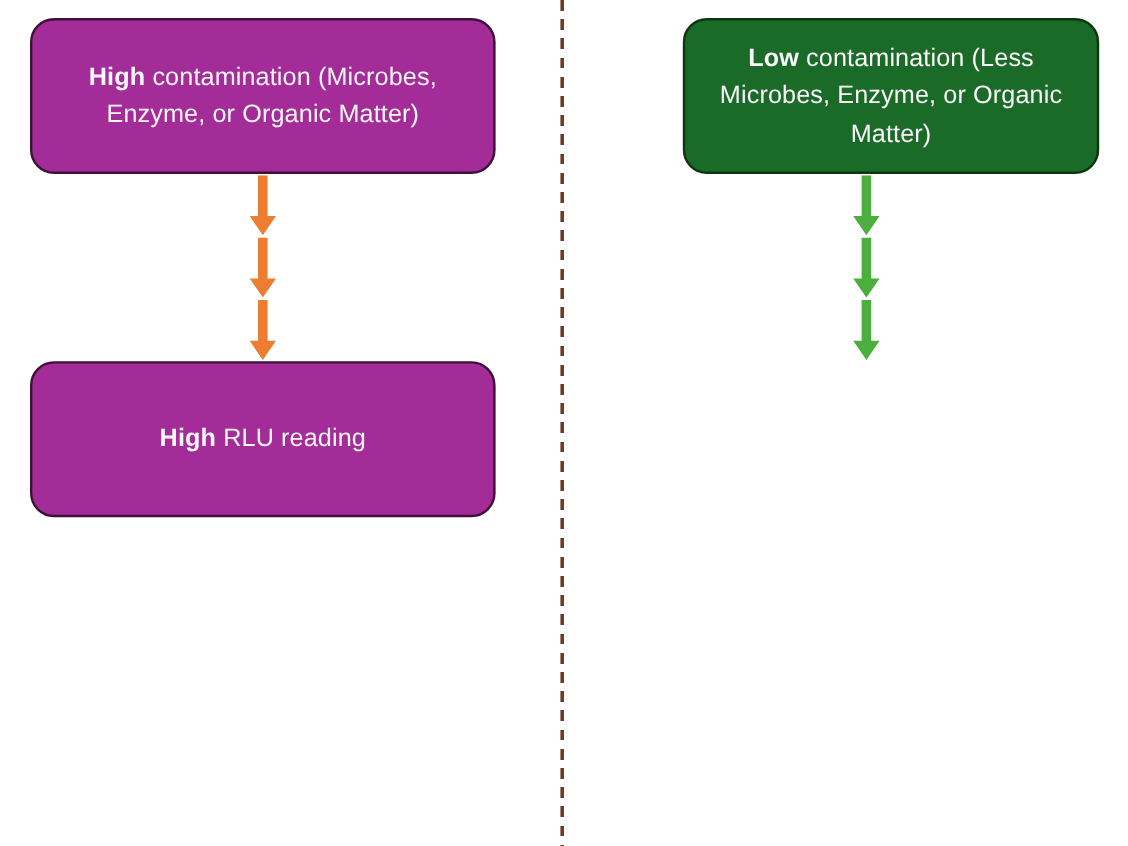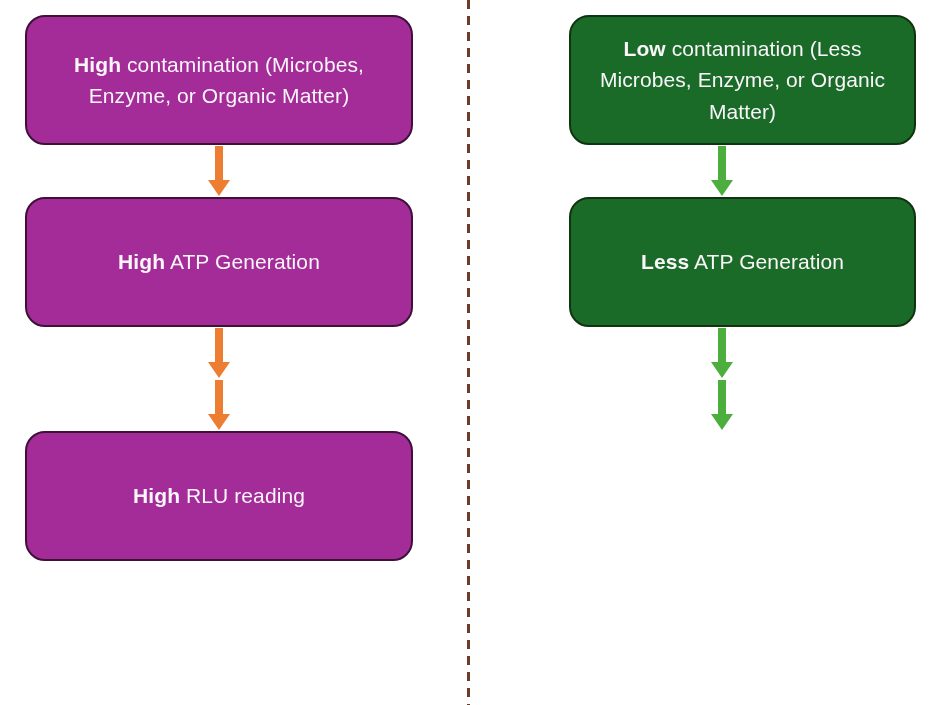--- a/index.html
+++ b/index.html
@@ -86,23 +86,20 @@
 
   <div class="column left">
     <div class="flow-box">
       <span><b>High</b><span> contamination (Microbes, Enzyme, or Organic Matter)</span></span>
     </div>
     <div class="arrow-slot">
       <svg width="26" height="50" viewBox="0 0 26 50">
         <path class="arrow-shape" d="M9 0 h8 v34 h7 L13 50 L2 34 h7 Z"></path>
       </svg>
     </div>
-    <div class="flow-box">
-      <span><b>High</b><span> ATP Generation</span></span>
-    </div>
     <div class="arrow-slot">
       <svg width="26" height="50" viewBox="0 0 26 50">
         <path class="arrow-shape" d="M9 0 h8 v34 h7 L13 50 L2 34 h7 Z"></path>
       </svg>
     </div>
     <div class="arrow-slot">
       <svg width="26" height="50" viewBox="0 0 26 50">
         <path class="arrow-shape" d="M9 0 h8 v34 h7 L13 50 L2 34 h7 Z"></path>
       </svg>
     </div>
@@ -115,23 +112,20 @@
 
   <div class="column right">
     <div class="flow-box">
       <span><b>Low</b><span> contamination (Less Microbes, Enzyme, or Organic Matter)</span></span>
     </div>
     <div class="arrow-slot">
       <svg width="26" height="50" viewBox="0 0 26 50">
         <path class="arrow-shape" d="M9 0 h8 v34 h7 L13 50 L2 34 h7 Z"></path>
       </svg>
     </div>
-    <div class="flow-box">
-      <span><b>Less</b><span> ATP Generation</span></span>
-    </div>
     <div class="arrow-slot">
       <svg width="26" height="50" viewBox="0 0 26 50">
         <path class="arrow-shape" d="M9 0 h8 v34 h7 L13 50 L2 34 h7 Z"></path>
       </svg>
     </div>
     <div class="arrow-slot">
       <svg width="26" height="50" viewBox="0 0 26 50">
         <path class="arrow-shape" d="M9 0 h8 v34 h7 L13 50 L2 34 h7 Z"></path>
       </svg>
     </div>

